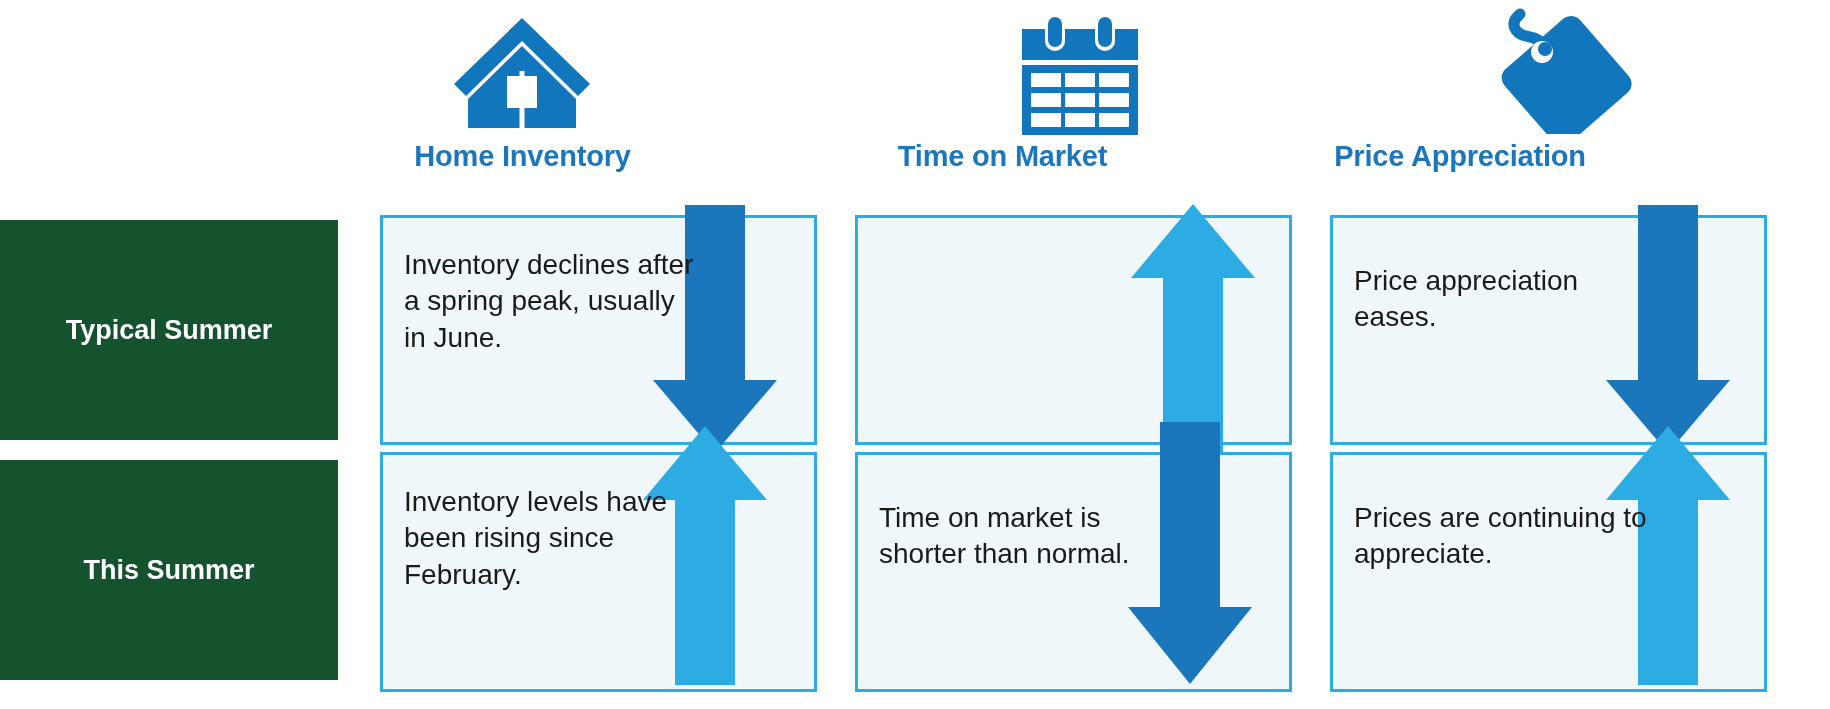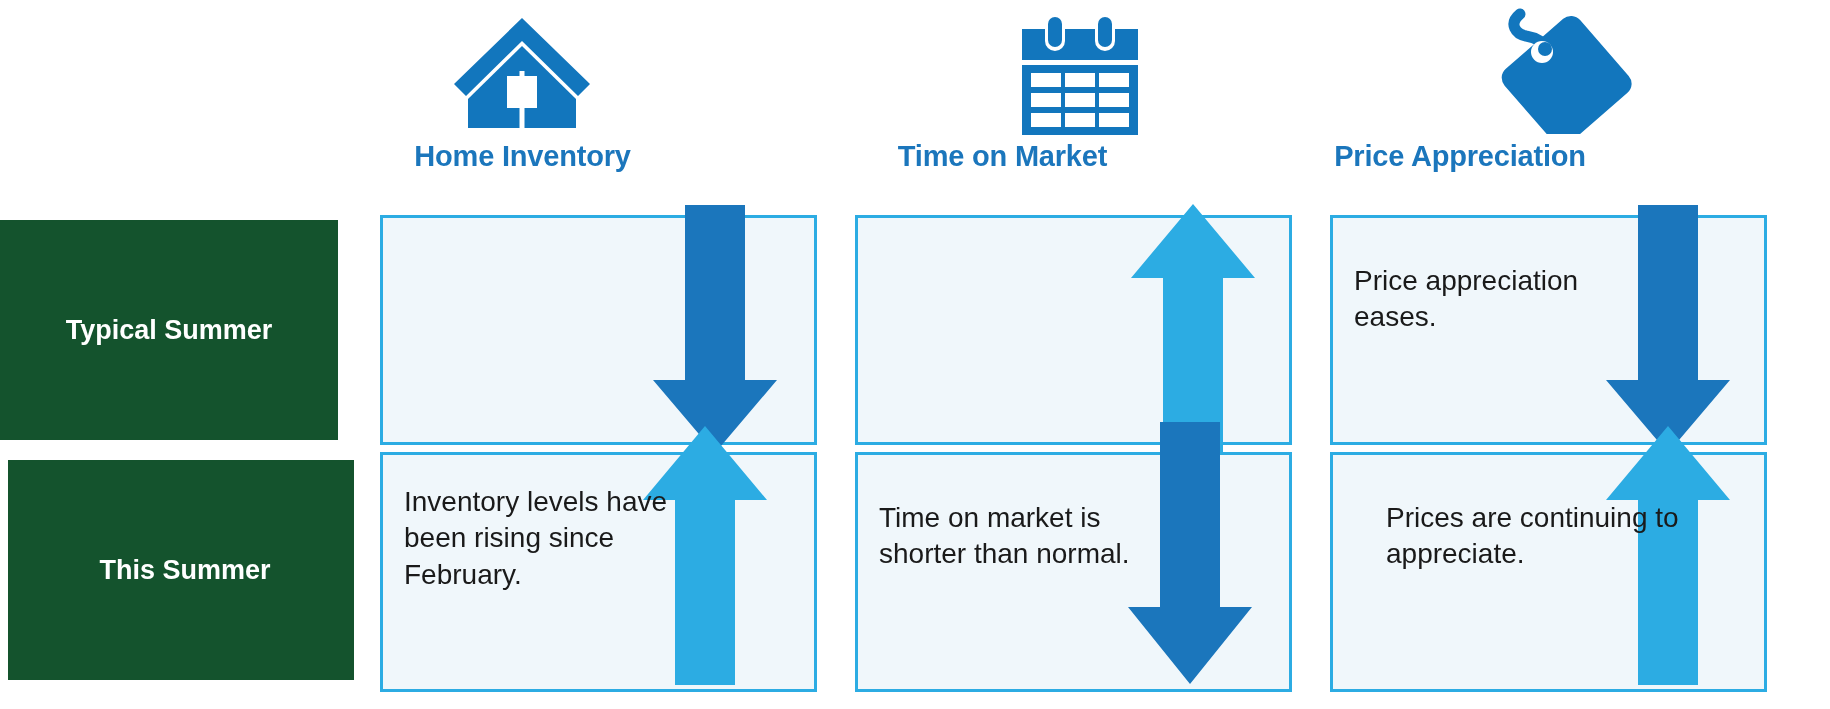--- a/index.html
+++ b/index.html
@@ -125,39 +125,42 @@
 
   <div class="row-label" style="left:0px;top:220px;width:338px;height:220px;">
     <span>Typical Summer</span>
   </div>
 
   <div class="cell" style="left:380px;top:215px;width:440px;height:235px;">
     <div class="cell-box" style="width:437px;height:230px;"></div>
     <svg class="arrow" style="left:265px;top:-10px;" width="140" height="250" viewBox="0 0 140 250">
       <path d="M40 0 H100 V175 H132 L70 248 L8 175 H40 Z" fill="#1B76BC"></path>
     </svg>
+    <div class="cell-text" style="left:24px;top:32px;width:400px;">Inventory declines after
+a spring peak, usually
+in June.</div>
   </div>
 
   <div class="cell" style="left:855px;top:215px;width:440px;height:235px;">
     <div class="cell-box" style="width:437px;height:230px;"></div>
     <svg class="arrow" style="left:268px;top:-15px;" width="140" height="255" viewBox="0 0 140 255">
       <path d="M70 4 L132 78 H100 V253 H40 V78 H8 Z" fill="#2CACE3"></path>
     </svg>
   </div>
 
   <div class="cell" style="left:1330px;top:215px;width:440px;height:235px;">
     <div class="cell-box" style="width:437px;height:230px;"></div>
     <svg class="arrow" style="left:268px;top:-10px;" width="140" height="250" viewBox="0 0 140 250">
       <path d="M40 0 H100 V175 H132 L70 248 L8 175 H40 Z" fill="#1B76BC"></path>
     </svg>
     <div class="cell-text" style="left:24px;top:48px;width:400px;">Price appreciation
 eases.</div>
   </div>
 
-  <div class="row-label" style="left:8px;top:460px;width:338px;height:220px;padding-left:8px;">
+  <div class="row-label" style="left:0px;top:460px;width:338px;height:220px;">
     <span>This Summer</span>
   </div>
 
   <div class="cell" style="left:380px;top:452px;width:440px;height:240px;">
     <div class="cell-box" style="width:437px;height:240px;"></div>
     <svg class="arrow" style="left:255px;top:-30px;" width="140" height="265" viewBox="0 0 140 265">
       <path d="M70 4 L132 78 H100 V263 H40 V78 H8 Z" fill="#2CACE3"></path>
     </svg>
     <div class="cell-text" style="left:24px;top:32px;width:390px;">Inventory levels have
 been rising since
@@ -171,17 +174,17 @@
     </svg>
     <div class="cell-text" style="left:24px;top:48px;width:395px;">Time on market is
 shorter than normal.</div>
   </div>
 
   <div class="cell" style="left:1330px;top:452px;width:440px;height:240px;">
     <div class="cell-box" style="width:437px;height:240px;"></div>
     <svg class="arrow" style="left:268px;top:-30px;" width="140" height="265" viewBox="0 0 140 265">
       <path d="M70 4 L132 78 H100 V263 H40 V78 H8 Z" fill="#2CACE3"></path>
     </svg>
-    <div class="cell-text" style="left:24px;top:48px;width:400px;margin-left:32px;">Prices are continuing to
+    <div class="cell-text" style="left:24px;top:48px;width:400px;">Prices are continuing to
 appreciate.</div>
   </div>
 
 </div>
 
 </body></html>

